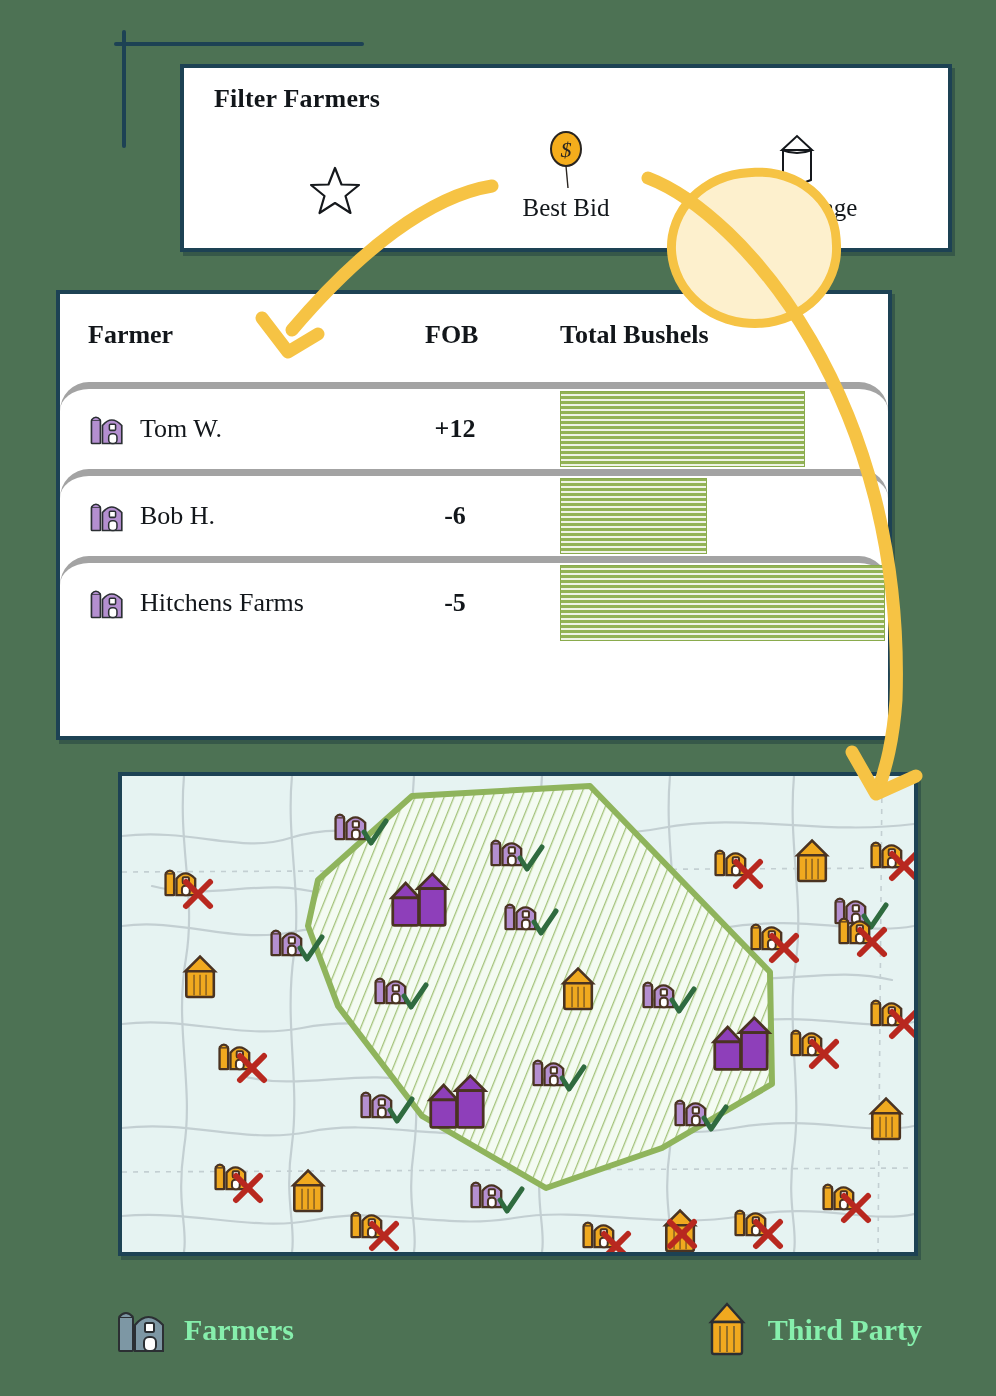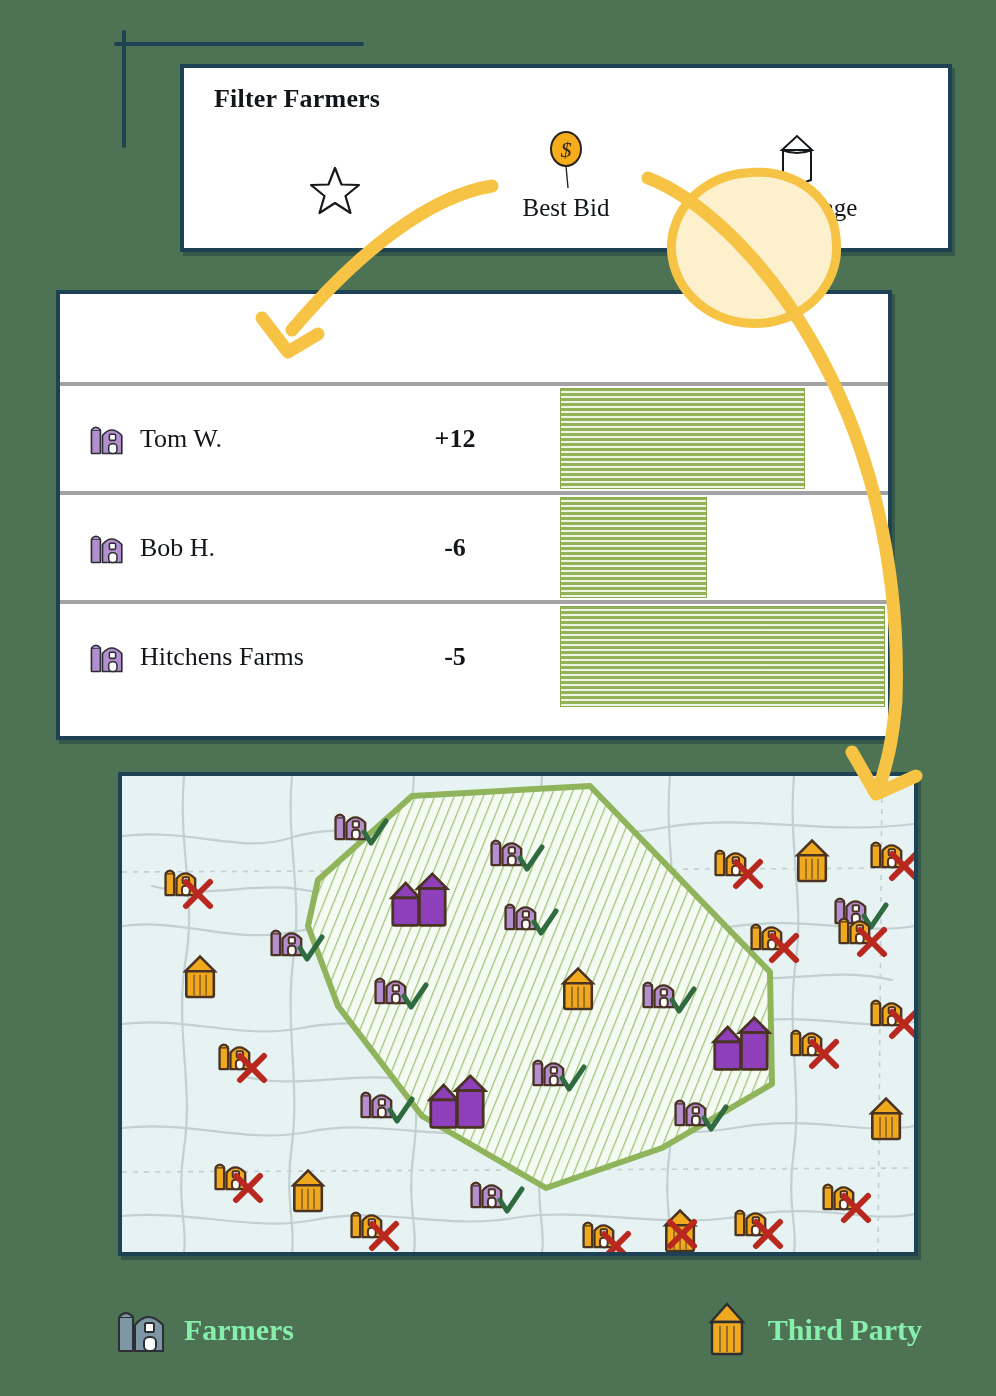--- a/index.html
+++ b/index.html
@@ -78,22 +78,23 @@
 
   .th-row {
     position: absolute; left: 0; right: 0; top: 0; height: 88px;
   }
   .col-farmer  { position: absolute; left: 28px;  top: 26px; font-size: 26px; font-weight: bold; color:#12161a;}
   .col-fob     { position: absolute; left: 365px; top: 26px; font-size: 26px; font-weight: bold; color:#12161a;}
   .col-bushels { position: absolute; left: 500px; top: 26px; font-size: 26px; font-weight: bold; color:#12161a;}
 
   .rows { position: absolute; left: 0; right: 0; top: 88px; bottom: 0; }
   .trow {
-    position: relative; height: 109px;
-    border-top: 4px solid #a3a3a3;
+    position: relative; height: 87px;
+    border-top: 7px solid #a3a3a3;
+    border-radius: 29px;
   }
   .trow .icon-cell {
     position: absolute; left: 28px; top: 50%; transform: translateY(-50%);
     width: 40px; height: 40px;
   }
   .trow .name-cell {
     position: absolute; left: 80px; top: 50%; transform: translateY(-50%);
     font-size: 26px; color: #12161a; white-space: nowrap;
   }
   .trow .fob-cell {
@@ -175,20 +176,25 @@
             <path d="M8 18 Q23 24 38 18" fill="none" stroke="#15181c" stroke-width="2"></path>
             <path d="M9 19 L9 48 Q23 55 37 48 L37 19" fill="none" stroke="#15181c" stroke-width="2"></path>
           </svg>
         </div>
         <div class="opt-label">Has Storage</div>
       </div>
     </div>
   </div>
 
   <div class="panel" id="table-panel">
+    <div class="th-row">
+      <div class="col-farmer">Farmer</div>
+      <div class="col-fob">FOB</div>
+      <div class="col-bushels">Total Bushels</div>
+    </div>
     <div class="rows" id="table-rows">
         <div class="trow">
           <div class="icon-cell"><svg width="40" height="40" viewBox="0 0 56 58">
               <rect x="4" y="16" width="13" height="34" rx="1" fill="#b48fd0" stroke="#2b2f33" stroke-width="2.4"></rect>
               <path d="M4 16 Q10.5 8 17 16" fill="#b48fd0" stroke="#2b2f33" stroke-width="2.4"></path>
               <path d="M20 50 L20 24 Q33 8 48 24 L48 50 Z" fill="#b48fd0" stroke="#2b2f33" stroke-width="2.4"></path>
               <rect x="29" y="36" width="12" height="14" rx="5" fill="#ffffff" stroke="#2b2f33" stroke-width="2.2"></rect>
               <rect x="30" y="22" width="9" height="9" rx="1.5" fill="#ffffff" stroke="#2b2f33" stroke-width="2.2"></rect>
             </svg></div>
           <div class="name-cell">Tom W.</div>

